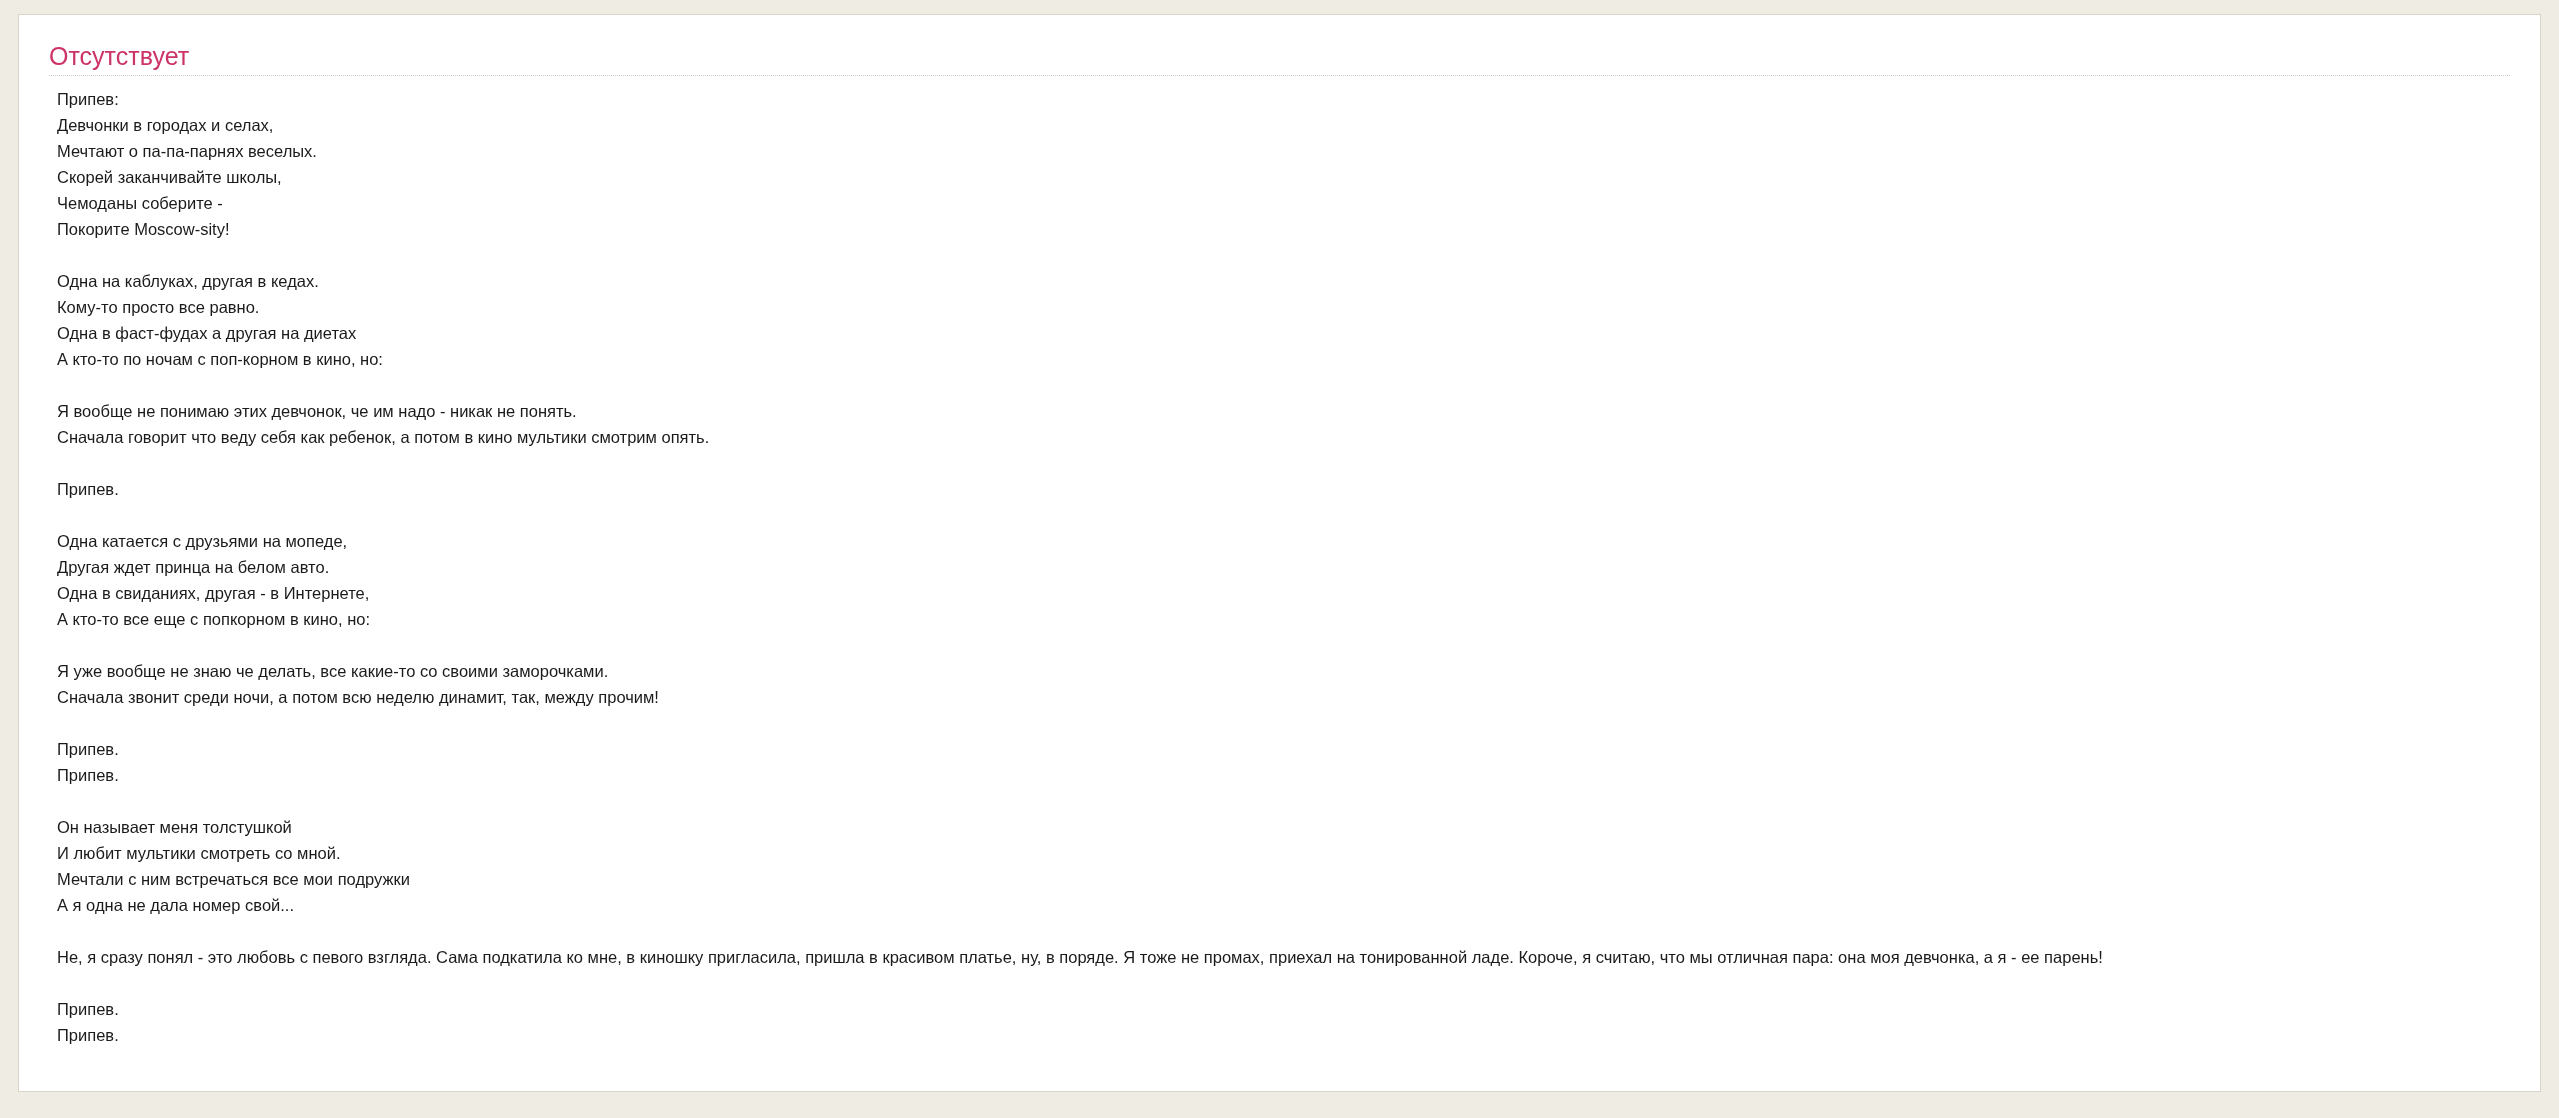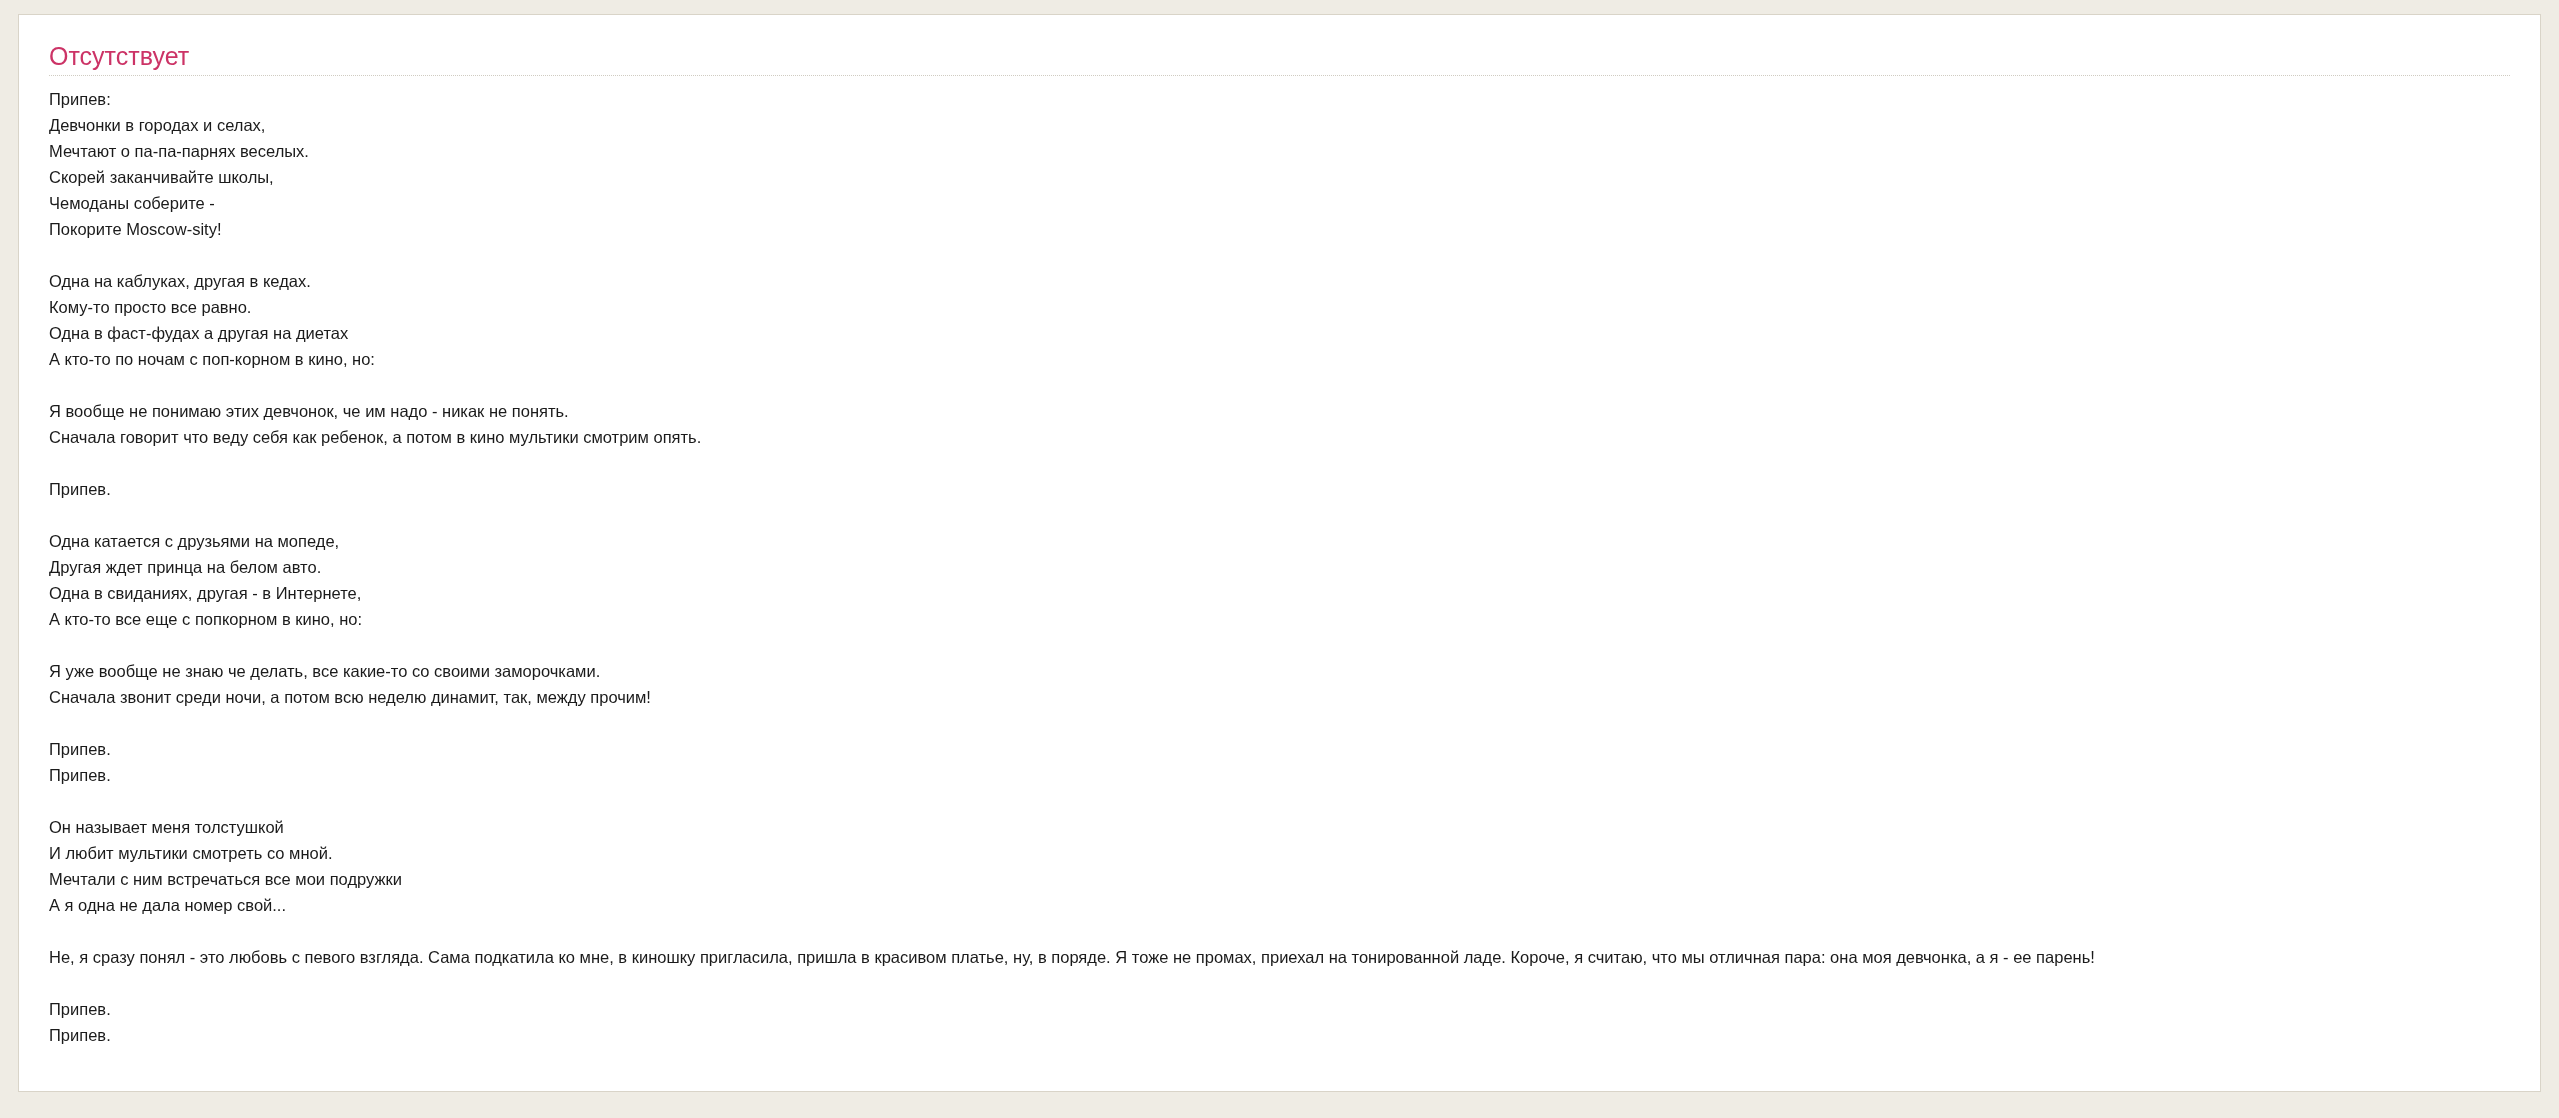--- a/index.html
+++ b/index.html
@@ -63,21 +63,21 @@
     margin: 0 0 10px 0;
     height: 0;
   }
 
   .lyrics {
     font-size: 16.5px;
     line-height: 26px;
     color: #1b1b1b;
     white-space: pre-wrap;
     font-family: "Liberation Sans", sans-serif;
-    margin: 0;
+    margin: 8px;
   }
 
   .scroll-track {
     position: absolute;
     left: 0;
     bottom: 0;
     width: 2559px;
     height: 16px;
     background: #efece4;
   }

